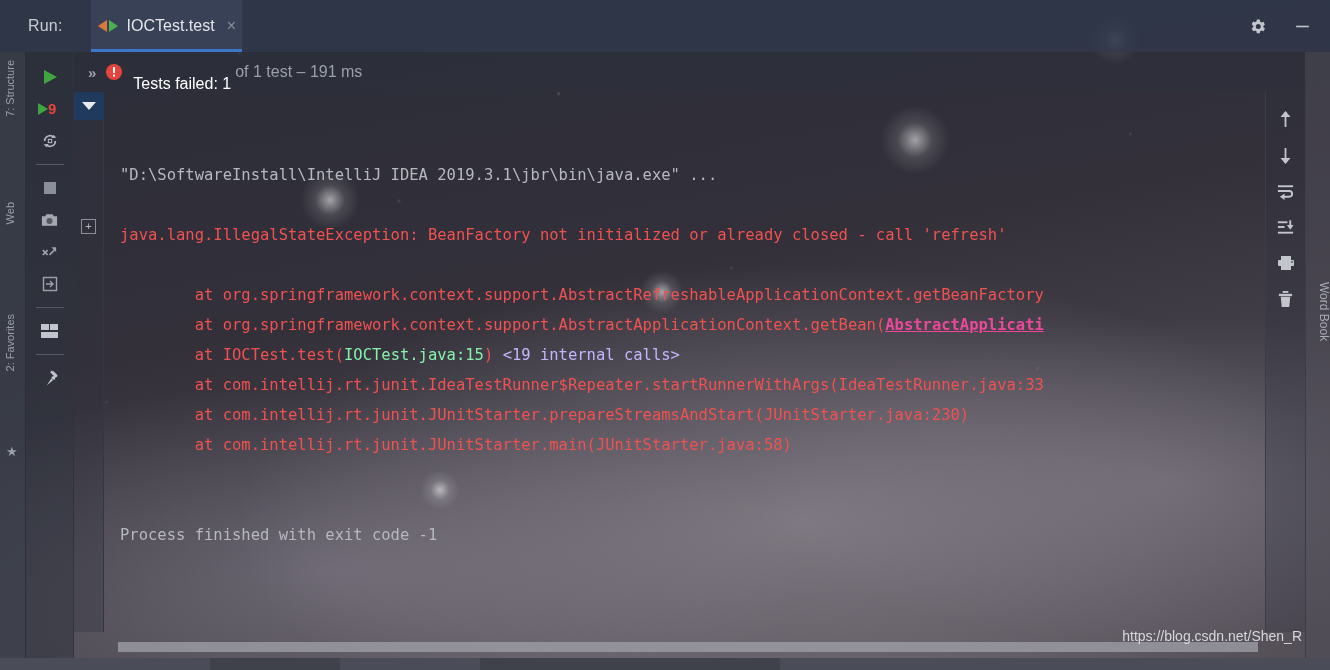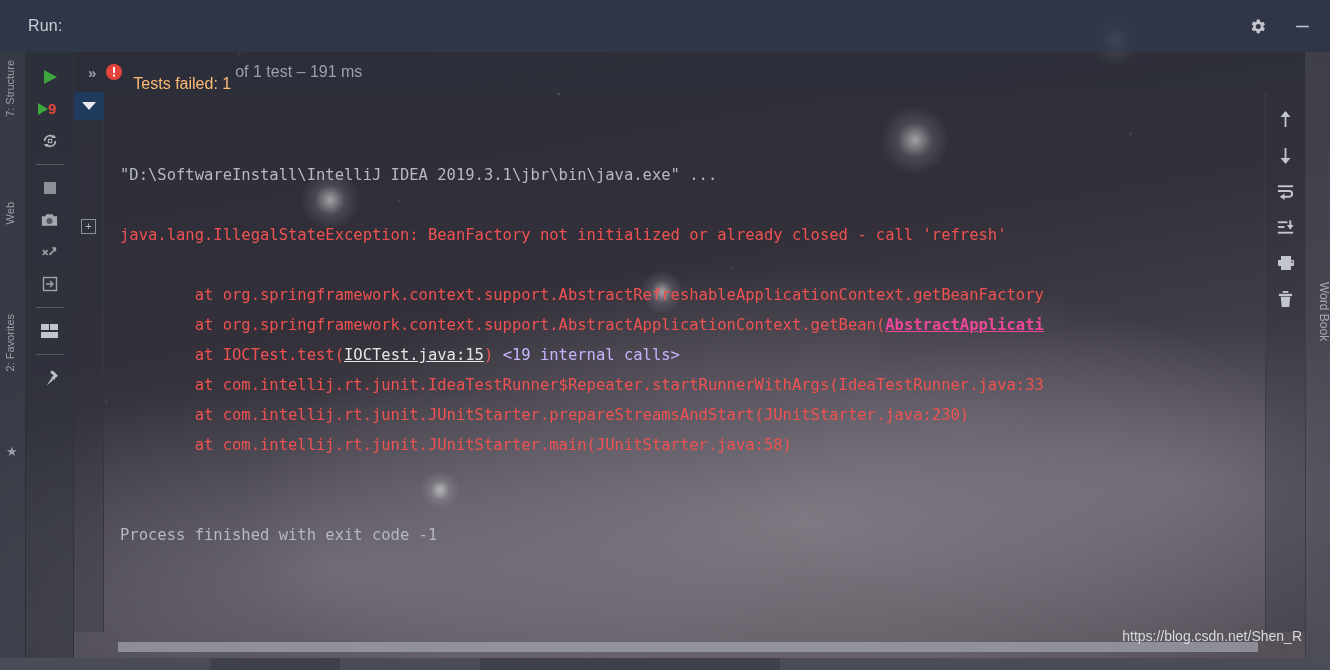--- a/index.html
+++ b/index.html
@@ -121,39 +121,39 @@
 
   
   .status-row {
     position: absolute; left: 74px; top: 52px; width: 1256px; height: 40px;
     display: flex; align-items: center; gap: 10px;
     padding-left: 14px;
     background: rgba(44,49,60,.45);
   }
   .chev-more { color: #9aa0aa; font-size: 15px; font-weight: bold; letter-spacing:-1px;}
   .status-text { font-size: 16px; }
-  .st-fail { color: #fdba74; margin-top: 24px; }
+  .st-fail { color: #ffffff; margin-top: 24px; }
   .st-dim  { color: #9aa0aa; }
 
   
   .console {
     position: absolute; left: 104px; top: 92px;
     width: 1161px; height: 540px;
     overflow: hidden;
     font-family: "DejaVu Sans Mono", monospace;
     font-size: 15.5px;
     line-height: 30px;
     padding: 8px 0 0 16px;
     white-space: pre;
   }
   .c-line { height: 30px; }
   .c-sys  { color: #b6b9bf; }
   .c-err  { color: #f05252; }
   .c-dim  { color: #c4b5fd; }
-  .c-link { color: #e5e5e5; text-decoration: underline; }
+  .c-link { color: #86efac; }
   .c-link2{ color: #ec4899; text-decoration: underline; font-weight: bold; }
   .c-spacer { height: 30px; }
 
   
   .right-toolbar {
     position: absolute; left: 1265px; top: 92px; width: 40px; height: 540px;
     border-left: 1px solid #3a3e47;
     display: flex; flex-direction: column; align-items: center;
     padding-top: 14px; gap: 10px;
     background: rgba(46,51,62,.30);
@@ -214,20 +214,31 @@
   <div class="wallpaper"></div>
   <div class="sparkle" style="left:300px;top:170px;width:60px;height:60px;"></div>
   <div class="sparkle" style="left:880px;top:105px;width:70px;height:70px;"></div>
   <div class="sparkle" style="left:1090px;top:15px;width:50px;height:50px;"></div>
   <div class="sparkle" style="left:640px;top:270px;width:44px;height:44px;"></div>
   <div class="sparkle" style="left:420px;top:470px;width:40px;height:40px;"></div>
 
   <div class="titlebar">
     <span class="run-label">Run:</span>
 
+    <div class="tab">
+      <span class="tab-icon">
+        <svg width="22" height="14" viewBox="0 0 22 14">
+          <polygon points="10,1 10,13 1,7" fill="#d9793b"></polygon>
+          <polygon points="12,1 12,13 21,7" fill="#4caf50"></polygon>
+        </svg>
+      </span>
+      <span class="tab-title">IOCTest.test</span>
+      <span class="tab-close">×</span>
+      <span class="tab-underline"></span>
+    </div>
 
     <div class="title-actions">
       <span>
         <svg width="19" height="19" viewBox="0 0 24 24">
           <path fill="#c2c5cb" d="M19.4 13a7.6 7.6 0 0 0 0-2l2-1.6-2-3.4-2.4 1a7.6 7.6 0 0 0-1.7-1L14.9 3h-3.8l-.4 2.6c-.6.3-1.2.6-1.7 1l-2.4-1-2 3.4L6.6 11a7.6 7.6 0 0 0 0 2l-2 1.6 2 3.4 2.4-1c.5.4 1.1.7 1.7 1l.4 2.6h3.8l.4-2.6c.6-.3 1.2-.6 1.7-1l2.4 1 2-3.4-2-1.6zM13 15.2A3.2 3.2 0 1 1 13 8.8a3.2 3.2 0 0 1 0 6.4z"></path>
         </svg>
       </span>
       <span>
         <svg width="19" height="19" viewBox="0 0 24 24">
           <rect x="4" y="11" width="16" height="2" fill="#c2c5cb"></rect>

